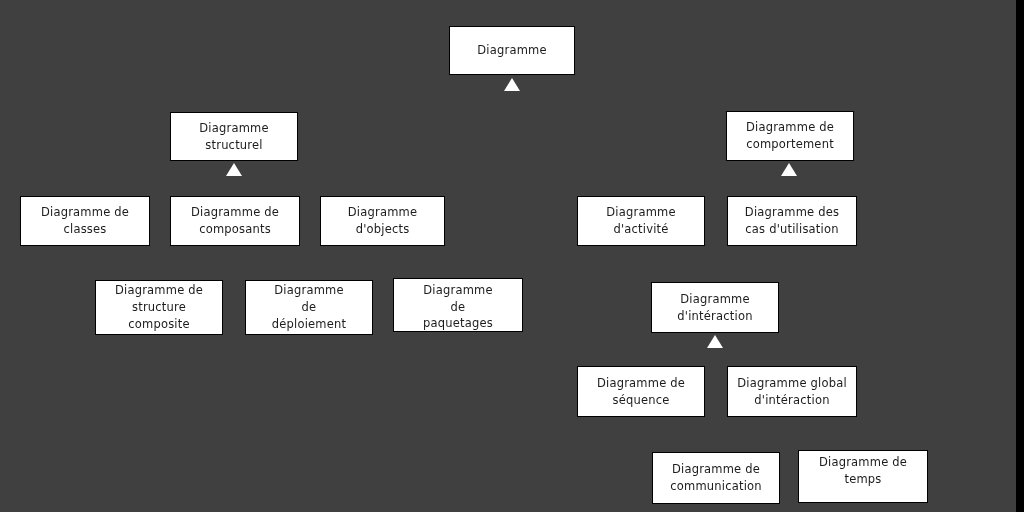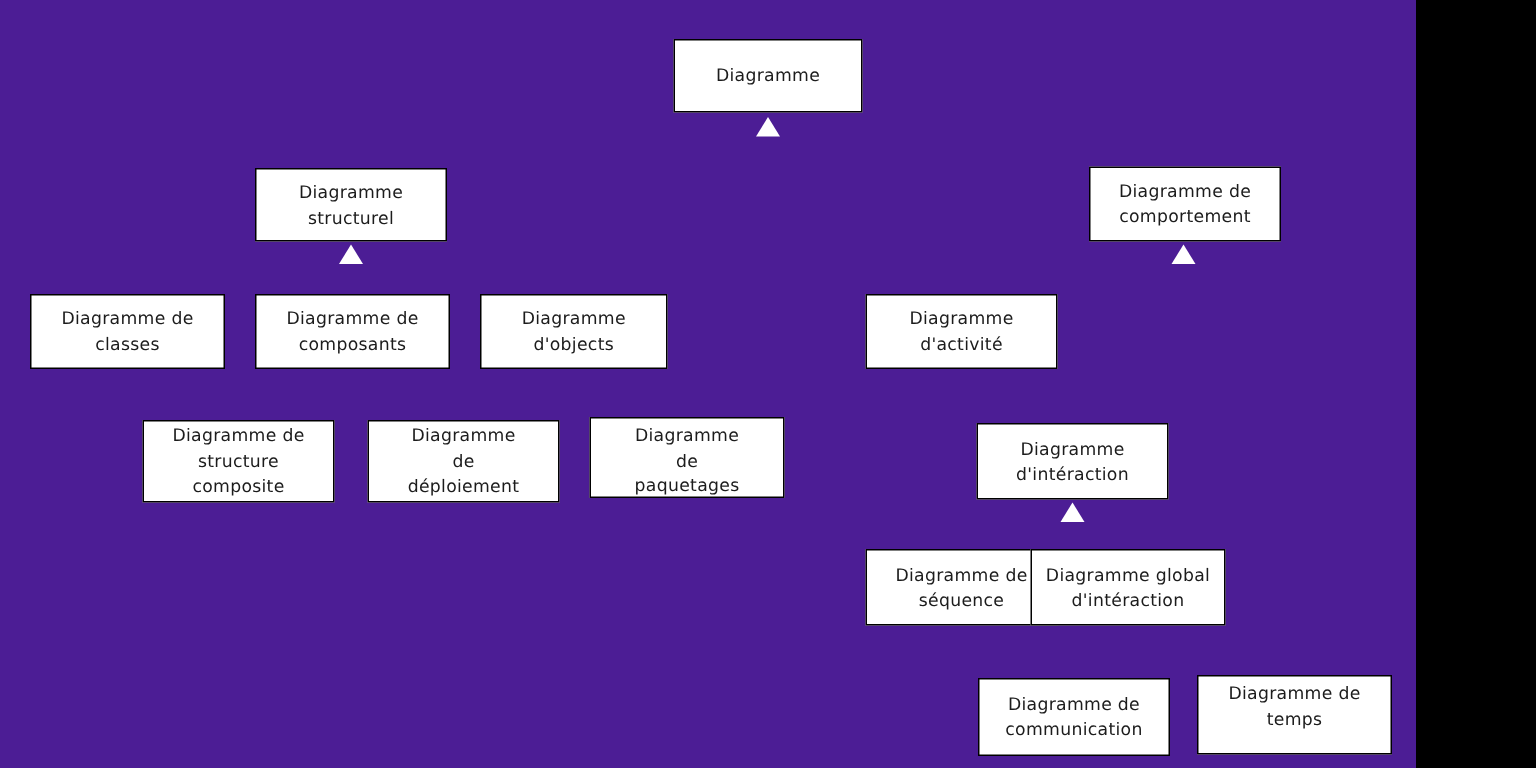--- a/index.html
+++ b/index.html
@@ -5,23 +5,23 @@
   html, body { margin: 0; padding: 0; }
   body {
     width: 1024px;
     height: 512px;
     background: #000000;
     font-family: "DejaVu Sans", "Liberation Sans", sans-serif;
     overflow: hidden;
   }
   #canvas {
     position: relative;
-    width: 944px;
+    width: 1016px;
     height: 512px;
-    background: #4c1d95;
+    background: #404040;
   }
   .node {
     position: absolute;
     box-sizing: border-box;
     background: #ffffff;
     border: 1px solid #000000;
     color: #1c1c1c;
     font-size: 11.5px;
     line-height: 1.45;
     display: flex;
@@ -52,21 +52,21 @@
   #n-composants     { left: 170px; top: 196px; width: 130px; height: 50px; }
   #n-objects        { left: 320px; top: 196px; width: 125px; height: 50px; }
   #n-activite       { left: 577px; top: 196px; width: 128px; height: 50px; }
   #n-cas            { left: 727px; top: 196px; width: 130px; height: 50px; }
   #n-etats          { left: 875px; top: 196px; width: 130px; height: 50px; }
   #n-composite      { left: 95px;  top: 280px; width: 128px; height: 55px; }
   #n-deploiement    { left: 245px; top: 280px; width: 128px; height: 55px; }
   #n-paquetages     { left: 393px; top: 278px; width: 130px; height: 54px; }
   #n-interaction    { left: 651px; top: 282px; width: 128px; height: 51px; }
   #n-sequence       { left: 577px; top: 366px; width: 128px; height: 51px; }
-  #n-global         { left: 687px; top: 366px; width: 130px; height: 51px; }
+  #n-global         { left: 727px; top: 366px; width: 130px; height: 51px; }
   #n-communication  { left: 652px; top: 452px; width: 128px; height: 52px; }
   #n-temps          { left: 798px; top: 450px; width: 130px; height: 53px; }
 
   
   #t-diagramme    { left: 504px; top: 78px;  }
   #t-structurel   { left: 226px; top: 163px; }
   #t-comportement { left: 781px; top: 163px; }
   #t-interaction  { left: 707px; top: 335px; }
 </style>
 </head>
@@ -83,20 +83,22 @@
 
   <div class="node" id="n-classes">Diagramme de
 classes</div>
   <div class="node" id="n-composants">Diagramme de
 composants</div>
   <div class="node" id="n-objects">Diagramme
 d'objects</div>
 
   <div class="node" id="n-activite">Diagramme
 d'activité</div>
+  <div class="node" id="n-cas">Diagramme des
+cas d'utilisation</div>
 
   <div class="node" id="n-composite">Diagramme de
 structure
 composite</div>
   <div class="node" id="n-deploiement">Diagramme
 de
 déploiement</div>
   <div class="node top-align" id="n-paquetages">Diagramme
 de
 paquetages</div>

